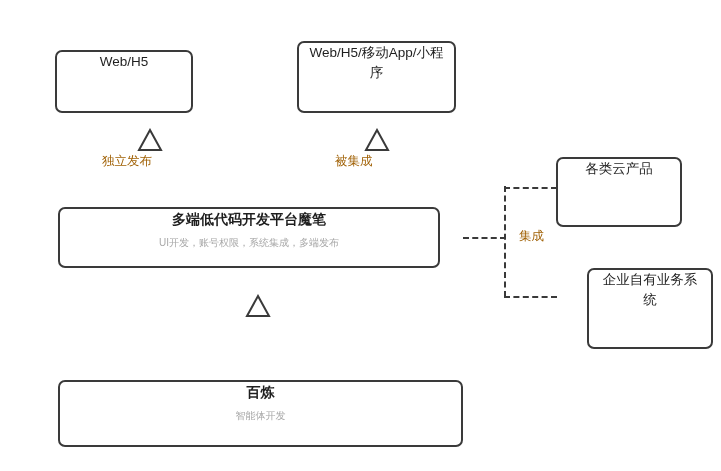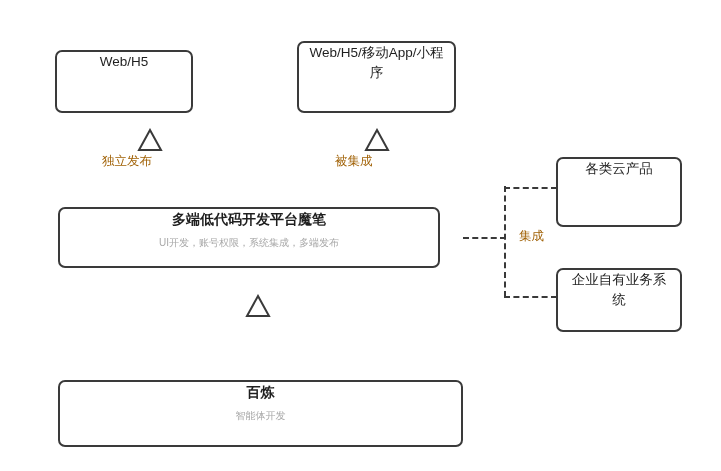--- a/index.html
+++ b/index.html
@@ -51,21 +51,21 @@
     line-height: 1.3;
     padding: 0 10px;
   }
 
   
   #node-web-h5        { left: 55px;  top: 50px;  width: 138px; height: 63px; }
   #node-multi-client  { left: 297px; top: 41px;  width: 159px; height: 72px; }
   #node-platform      { left: 58px;  top: 207px; width: 382px; height: 61px; }
   #node-bailian       { left: 58px;  top: 348px; width: 405px; height: 67px; margin-top: 32px; }
   #node-cloud         { left: 556px; top: 157px; width: 126px; height: 70px; }
-  #node-enterprise    { left: 556px; top: 268px; width: 126px; height: 64px; }
+  #node-enterprise    { left: 587px; top: 268px; width: 126px; height: 81px; }
 
   
   .tri {
     position: absolute;
     width: 26px;
     height: 24px;
   }
   .tri svg { display: block; }
   #tri-independent { left: 137px; top: 128px; }
   #tri-integrated  { left: 364px; top: 128px; }

